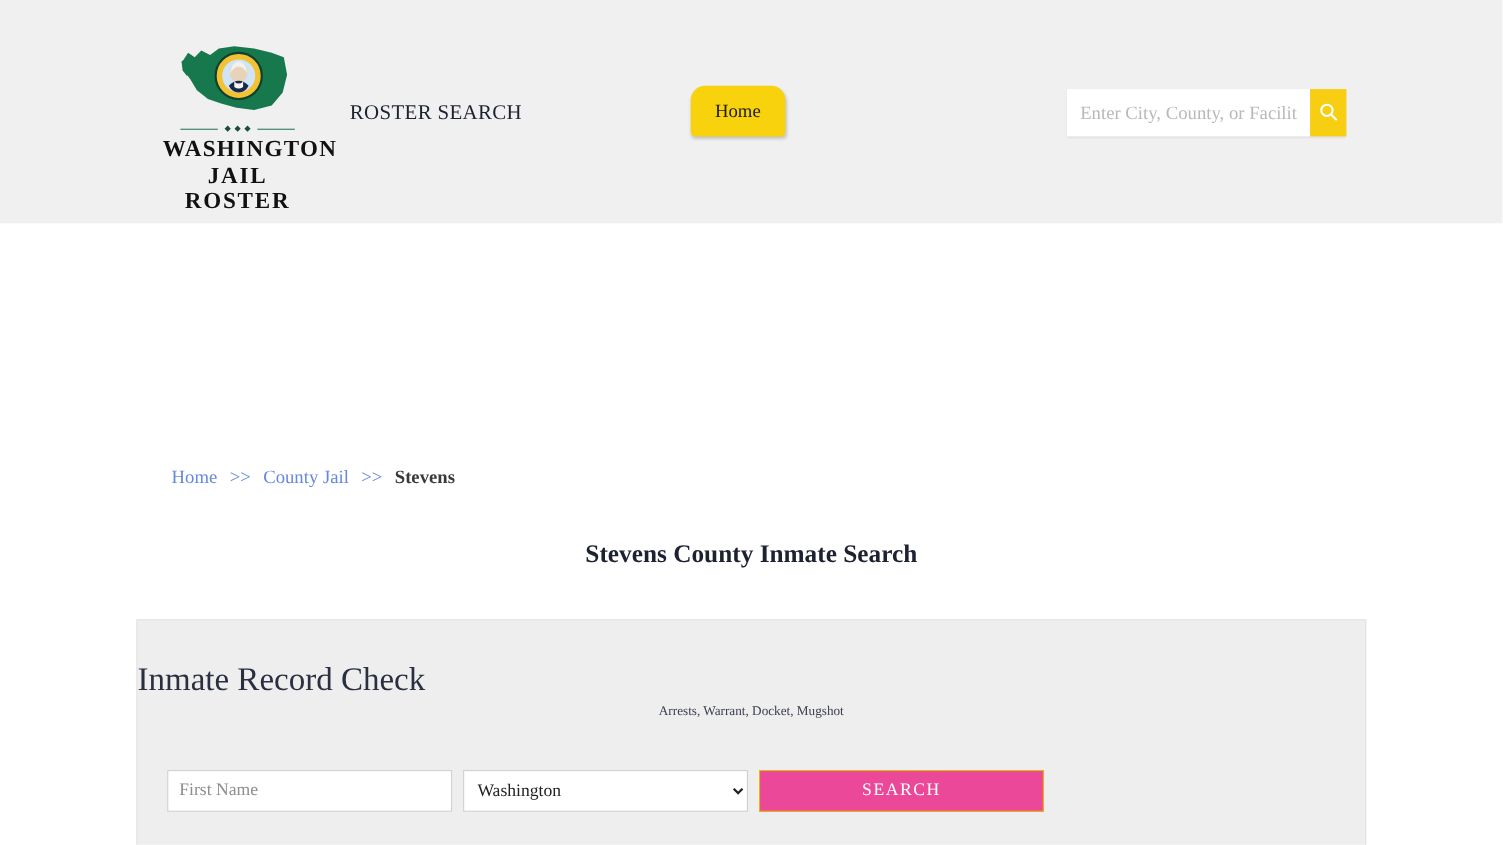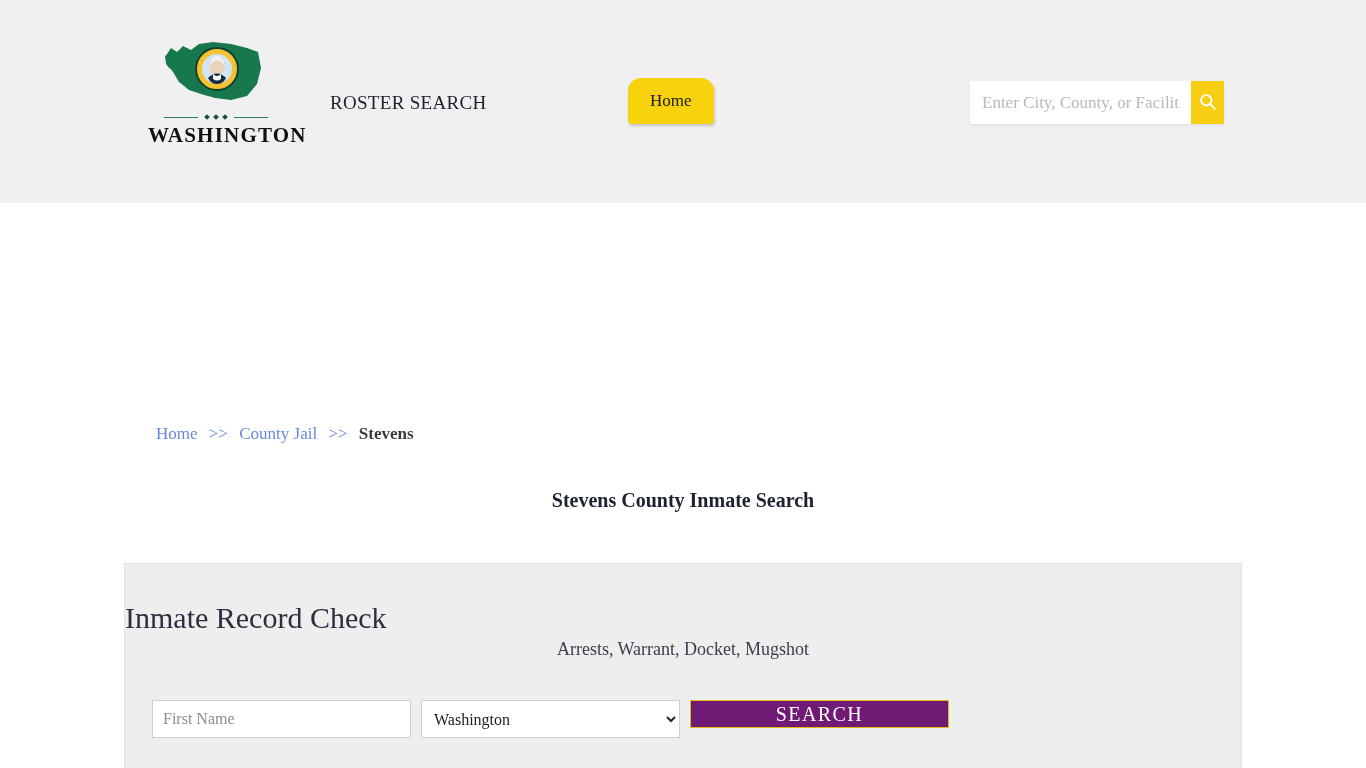--- a/index.html
+++ b/index.html
@@ -67,21 +67,21 @@
     font-weight: 700;
     color: #111111;
     letter-spacing: 1.2px;
     line-height: 1.12;
     font-size: 21px;
   }
   .brand-name .l2 { letter-spacing: 1.6px; }
 
   .roster-search-text {
     position: absolute;
-    left: 330px;
+    left: 318px;
     top: 92px;
     font-size: 19px;
     color: #1d2230;
     font-family: "Liberation Serif", serif;
     letter-spacing: 0.3px;
     white-space: nowrap;
   }
 
   
   .nav-tabs {
@@ -161,21 +161,21 @@
     text-decoration: none;
   }
   .breadcrumb .sep { color: #6688dd; margin: 0 7px; }
   .breadcrumb .current { color: #3a3a3a; font-weight: 700; margin-top: 16px; }
 
   .page-title {
     position: absolute;
     left: 0; right: 0;
     top: 273px;
     text-align: center;
-    font-size: 20px;
+    font-size: 23px;
     font-weight: 700;
     color: #1d2230;
     font-family: "Liberation Serif", serif;
   }
 
   
   .panel {
     position: absolute;
     left: 124px;
     top: 360px;
@@ -187,21 +187,21 @@
   .panel-title {
     margin-top: 37px;
     font-size: 30px;
     color: #2b3040;
     font-family: "Liberation Serif", serif;
     font-weight: 400;
   }
   .panel-sub {
     margin-top: 4px;
     text-align: center;
-    font-size: 18px;
+    font-size: 12px;
     color: #3b4050;
     font-family: "Liberation Serif", serif;
   }
   .form-row {
     position: absolute;
     left: 27px;
     top: 136px;
     display: flex;
     gap: 10px;
   }
@@ -223,26 +223,26 @@
     border: 1px solid #cfcfcf;
     background: #ffffff;
     font-family: "Liberation Serif", serif;
     font-size: 16px;
     color: #222;
     padding: 0 8px;
     outline: none;
   }
   .search-btn {
     width: 259px;
-    height: 28px;
-    background: #701a75;
+    height: 38px;
+    background: #ec4899;
     border: 1px solid #e0bb0a;
     color: #ffffff;
     font-family: "Liberation Serif", serif;
-    font-size: 20px;
+    font-size: 16px;
     letter-spacing: 1.4px;
     cursor: pointer;
   }
 </style>
 </head>
 <body>
 
 <div class="header">
   <div class="header-inner">
 
@@ -262,20 +262,21 @@
       </div>
       <div class="brand-divider">
         <span class="line l"></span>
         <span class="dot d1"></span>
           <span class="dot d2"></span>
           <span class="dot d3"></span>
         <span class="line r"></span>
       </div>
       <div class="brand-name">
         <div class="l1">WASHINGTON</div>
+        <div class="l2">JAIL ROSTER</div>
       </div>
     </div>
 
     <div class="roster-search-text">ROSTER SEARCH</div>
 
     <div class="nav-tabs">
       <div class="nav-tab">Home</div>
     </div>
 
     <div class="header-search">

